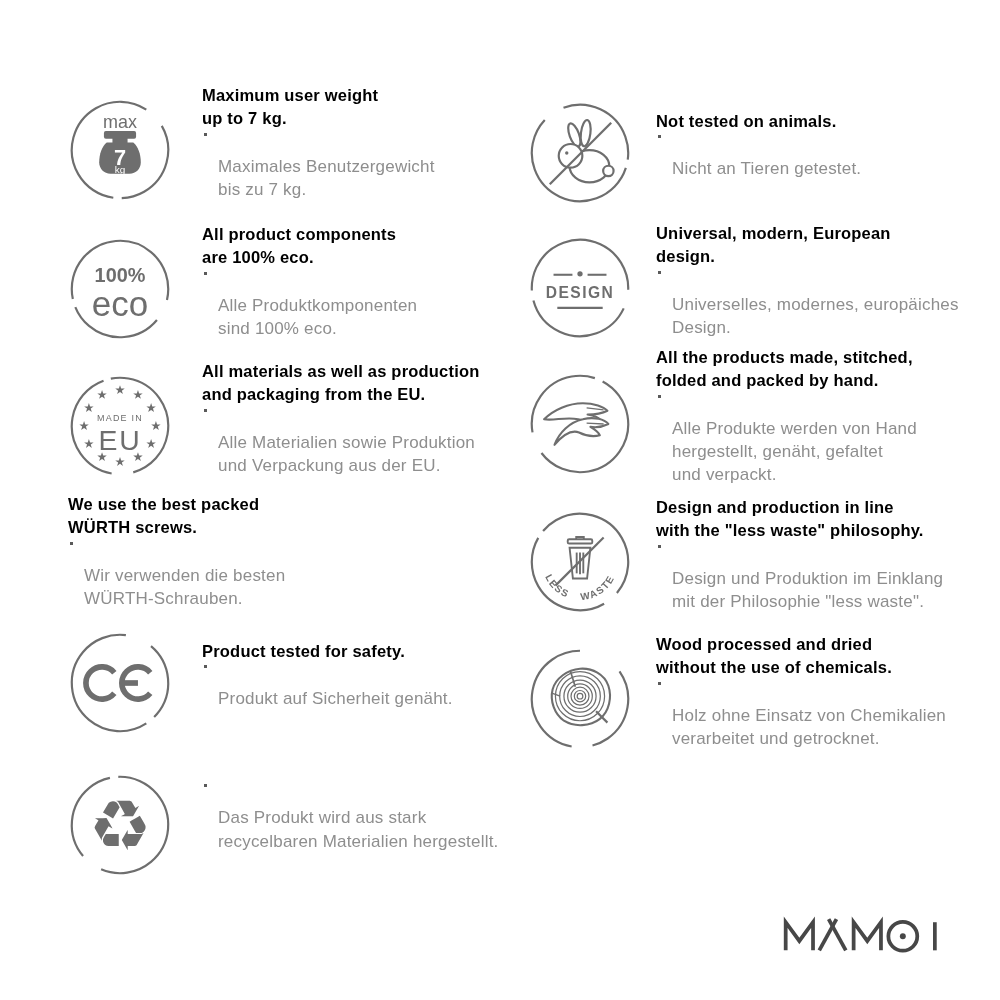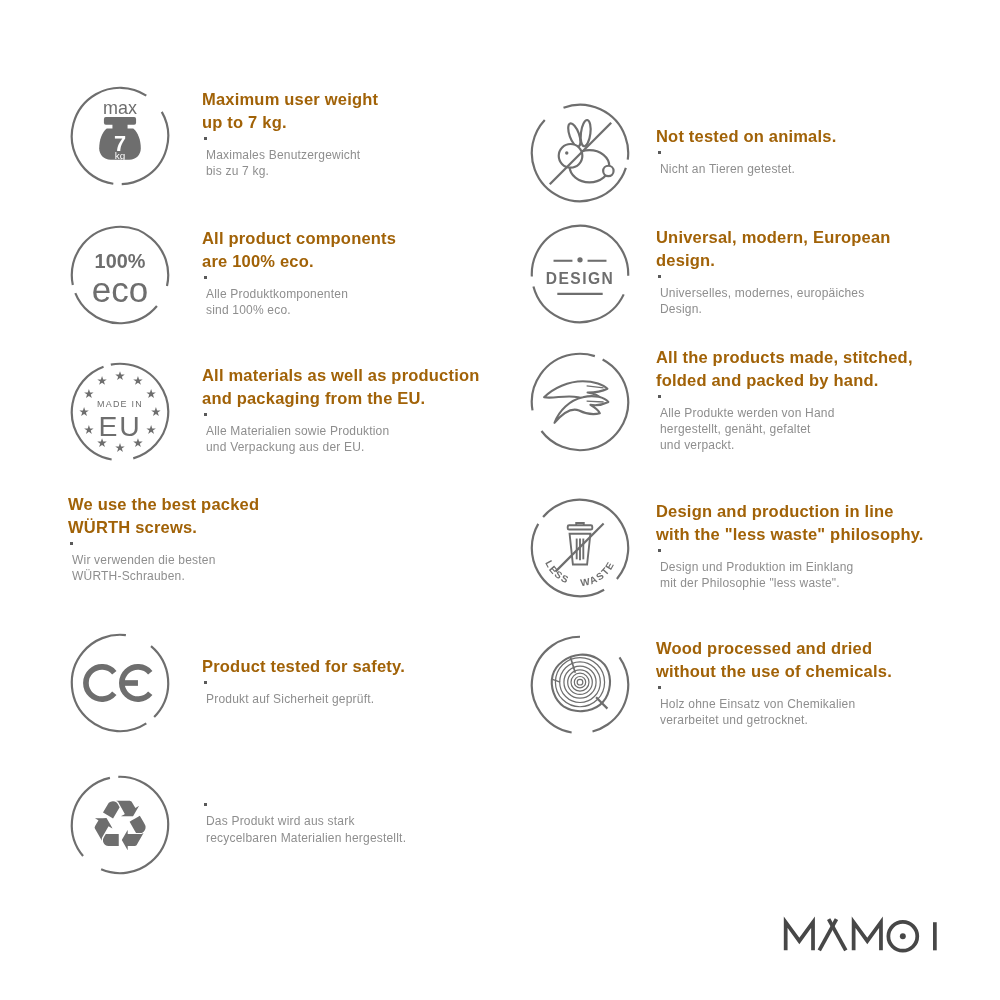--- a/index.html
+++ b/index.html
@@ -7,27 +7,27 @@
     position:relative;width:1000px;height:1000px;background:#ffffff;overflow:hidden;
     font-family:"Liberation Sans",sans-serif;
   }
   .row{position:absolute;display:flex;align-items:center;}
   .row.left-col{left:68px;gap:30px;}
   .row.right-col{left:528px;gap:24px;}
   .icon{flex:0 0 104px;width:104px;height:104px;}
   .texts{display:flex;flex-direction:column;align-items:flex-start;}
   .en{
     margin:0;font-size:16.5px;font-weight:700;line-height:1.38;
-    color:#a16207;white-space:pre-line;letter-spacing:.2px;
+    color:#000000;white-space:pre-line;letter-spacing:.2px;
   }
   .sep-dot{
     width:3px;height:3px;background:#5a5a5a;margin:3px 0 3px 2px;display:block;
   }
   .de{
-    margin:4px;font-size:12px;font-weight:400;line-height:1.36;
+    margin:16px;font-size:17px;font-weight:400;line-height:1.36;
     color:#8e8e8e;white-space:pre-line;letter-spacing:.2px;
   }
   .logo{position:absolute;left:781px;top:915px;width:164px;height:42px;}
   svg text{font-family:"Liberation Sans",sans-serif;}
 </style>
 </head>
 <body>
 
 <div id="canvas">
 
@@ -120,21 +120,21 @@
         <g fill="none" stroke="#6e6e6e" stroke-width="6" aria-label="CE">
           <path d="M49 44.1 A17 17 0 1 0 49 65.9"></path>
           <path d="M87 44.1 A17 17 0 1 0 87 65.9"></path>
           <path d="M57.5 55 H 74"></path>
         </g>
       </svg>
     </div>
     <div class="texts">
       <p class="en">Product tested for safety.</p>
       <span class="sep-dot"></span>
-      <p class="de">Produkt auf Sicherheit geprüft.</p>
+      <p class="de">Produkt auf Sicherheit genäht.</p>
     </div>
   </div>
 
   <div class="row left-col" style="top:773px">
     <div class="icon">
       <svg viewBox="0 0 110 110" width="104" height="104">
         <circle cx="55" cy="55" r="51" fill="none" stroke="#6e6e6e" stroke-width="2.3" pathLength="360" stroke-dasharray="118 10 205 27" transform="rotate(140 55 55)"></circle>
         <text x="55" y="81" font-size="74" text-anchor="middle" fill="#6e6e6e" font-family="DejaVu Sans, sans-serif">♻</text>
       </svg>
     </div>

